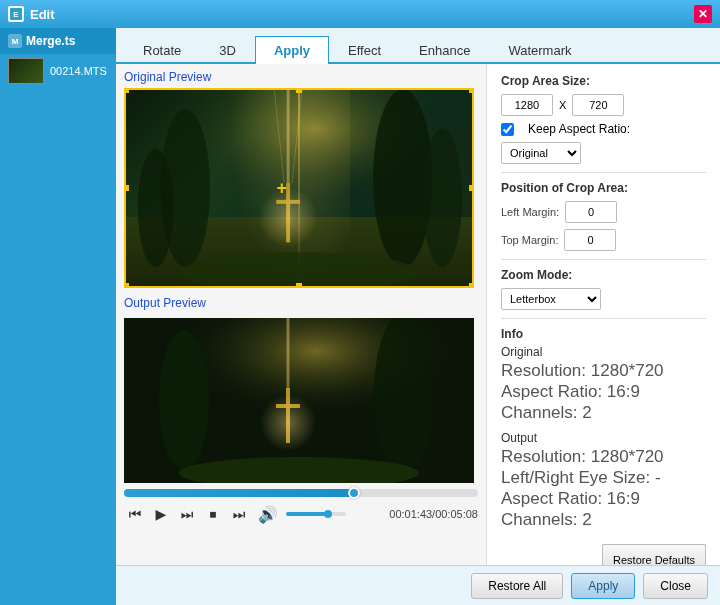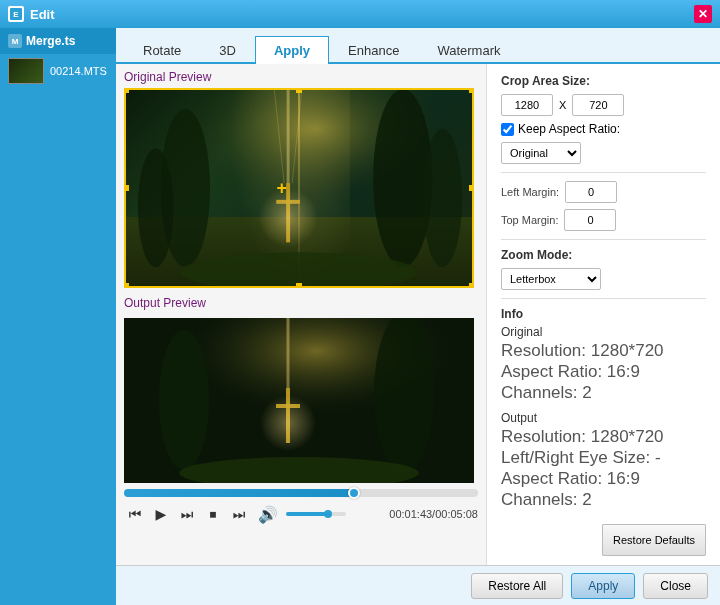--- a/index.html
+++ b/index.html
@@ -109,21 +109,21 @@
     
     .video-area {
       flex: 0 0 370px;
       background: #f5f5f5;
       display: flex;
       flex-direction: column;
       padding: 6px 8px;
     }
     .preview-label {
       font-size: 12px;
-      color: #701a75;
+      color: #1d4ed8;
       margin-bottom: 4px;
     }
     .video-frame {
       position: relative;
       background: #111;
       width: 350px;
       height: 200px;
       border: 2px solid #f5c400;
       overflow: hidden;
     }
@@ -285,21 +285,21 @@
       height: 22px;
       border: 1px solid #bbb;
       border-radius: 2px;
       padding: 0 4px;
       font-size: 11px;
       background: white;
     }
     .checkbox-row {
       display: flex;
       align-items: center;
-      gap: 4px;
+      gap: 14px;
       margin-bottom: 6px;
     }
     .divider {
       border: none;
       border-top: 1px solid #ddd;
       margin: 8px 0;
     }
     .info-section { margin-bottom: 6px; }
     .info-title { font-size: 12px; font-weight: bold; color: #333; margin-bottom: 2px; }
     .info-row { font-size: 17px; color: #555; margin-bottom: 1px; }
@@ -373,20 +373,21 @@
   <div class="file-item">
     <div class="file-thumb" style="background: linear-gradient(135deg,#1a2a0a,#3a5a1a);"></div>
     <span>00214.MTS</span>
   </div>
 </div>
 
 <div class="tab-bar">
   <div class="tab">Rotate</div>
   <div class="tab">3D</div>
   <div class="tab active">Apply</div>
+  <div class="tab">Effect</div>
   <div class="tab">Enhance</div>
   <div class="tab">Watermark</div>
 </div>
 
 <div class="main-area">
 
   <div class="video-area">
     <div class="preview-label">Original Preview</div>
     <div class="video-frame">
       <div class="video-inner">
@@ -490,20 +491,21 @@
       <span>Keep Aspect Ratio:</span>
     </div>
     <div class="form-row">
       <select class="select-box" style="width:80px;">
         <option>Original</option>
       </select>
     </div>
 
     <hr class="divider">
 
+    <div class="section-title">Position of Crop Area:</div>
     <div class="form-row">
       <span class="form-label">Left Margin:</span>
       <input class="num-input" type="text" value="0" style="">
     </div>
     <div class="form-row">
       <span class="form-label">Top Margin:</span>
       <input class="num-input" type="text" value="0" style="">
     </div>
 
     <hr class="divider">

